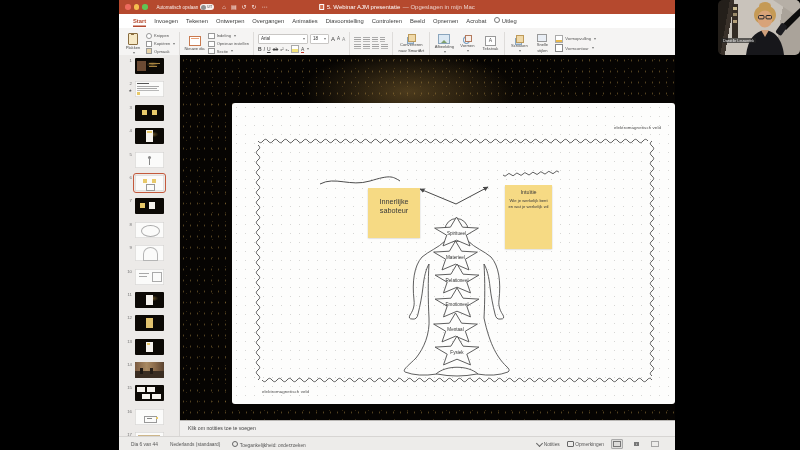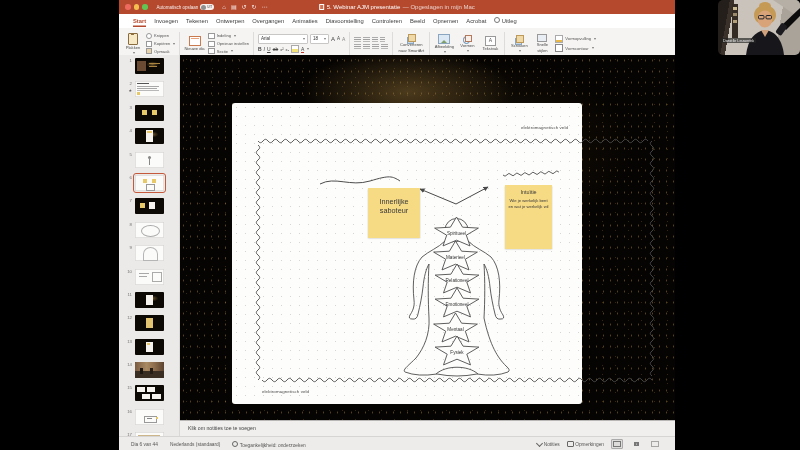--- a/index.html
+++ b/index.html
@@ -77,21 +77,21 @@
   .gold{background:radial-gradient(6px 3px at 60% 40%,rgba(190,150,70,.55),transparent)}
 
   
   .canvas{position:absolute;left:61px;top:55px;width:495px;height:365px;background-color:#060402;
     background-image:
       radial-gradient(150px 60px at 46% 10%, rgba(165,128,62,.42), transparent 70%),
       radial-gradient(220px 120px at 58% 26%, rgba(95,72,32,.22), transparent 75%),
       radial-gradient(rgba(200,160,75,.4) .4px, transparent .8px),
       radial-gradient(rgba(170,130,60,.28) .4px, transparent .8px);
     background-size:auto,auto,7px 11px,13px 9px}
-  .board{position:absolute;left:52px;top:48px;width:350px;height:301px;background:#fdfdfc;border-radius:3px;
+  .board{position:absolute;left:52px;top:48px;width:443px;height:301px;background:#fdfdfc;border-radius:3px;
     background-image:radial-gradient(circle,#d6d6d4 .6px,transparent .9px);background-size:9px 9px}
   .board > svg{position:absolute;left:0;top:0}
   .fieldlbl{position:absolute;font-size:4.4px;color:#4a4a4a;letter-spacing:.1px}
   .fl-top{top:22px;right:14px}
   .fl-bot{top:286px;left:30px}
   .sticky{position:absolute;background:#f6da84;box-shadow:0 .5px 1.5px rgba(0,0,0,.25);color:#3a3a3a;text-align:center;box-sizing:border-box}
   .sticky.ln{left:136px;top:85px;width:52px;height:50px;font-size:7.3px;font-weight:500;line-height:1.25;padding-top:9px}
   .sticky.rn{left:273px;top:82px;width:47px;height:64px;padding:4px 3px 0}
   .rn .t1{font-size:5.4px;margin-bottom:3px}
   .rn .t2{font-size:4.2px;line-height:1.35}

